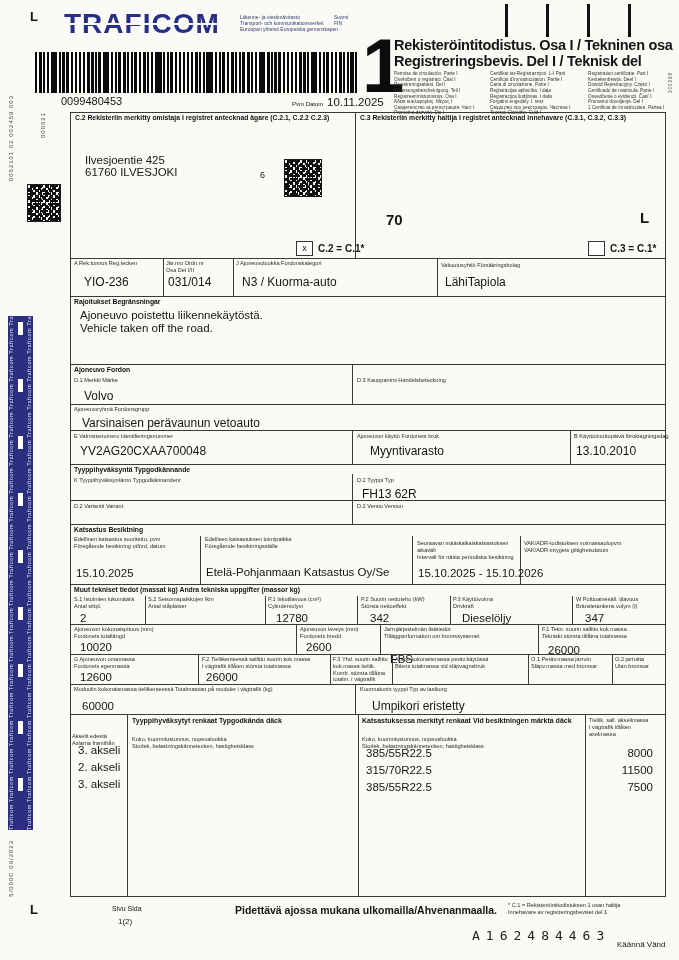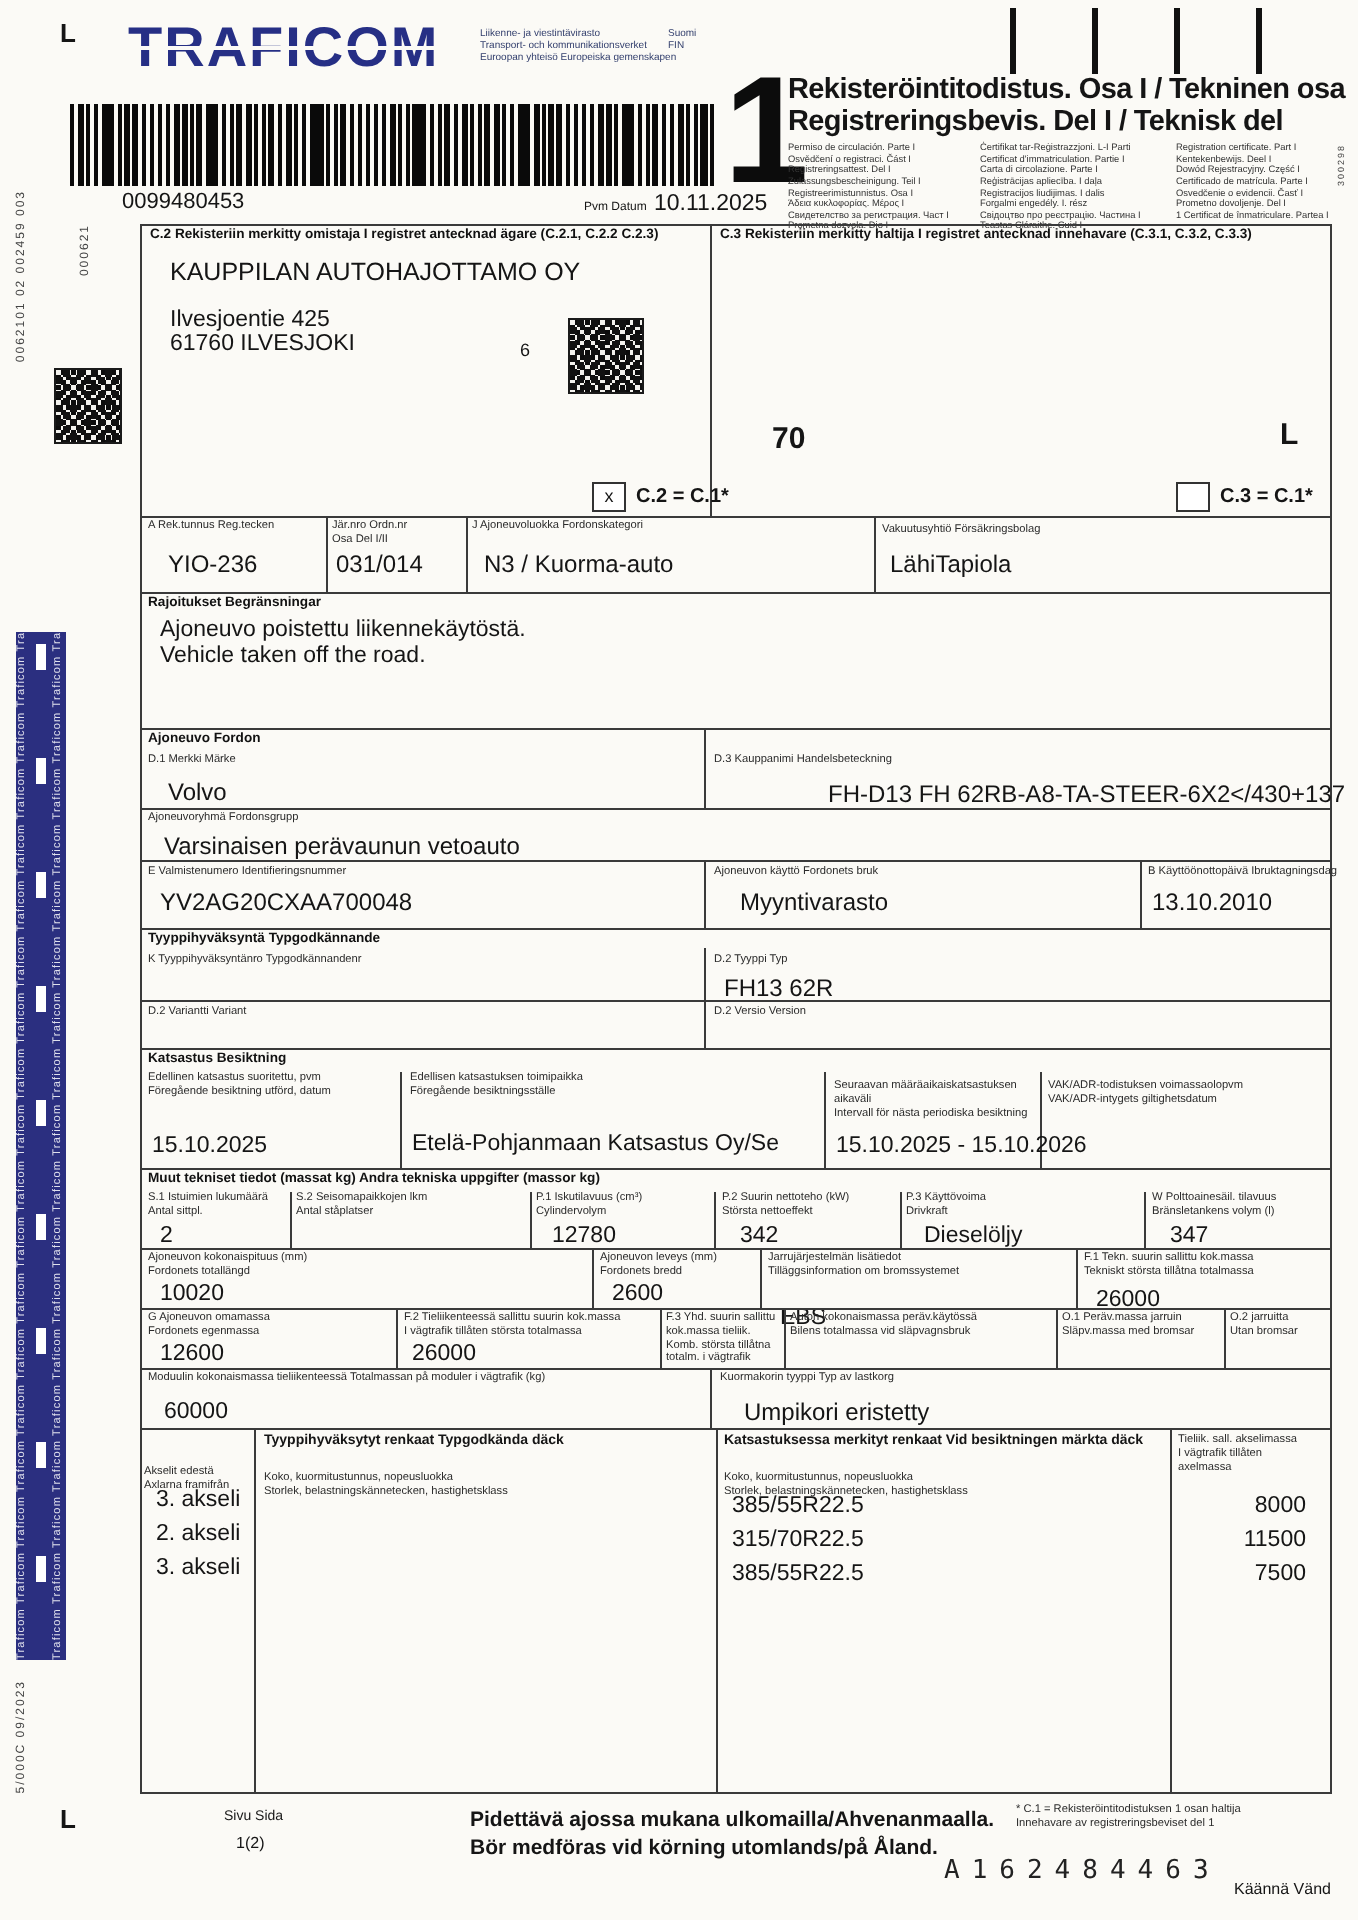--- a/index.html
+++ b/index.html
@@ -92,21 +92,20 @@
 
   <div class="vcode" style="left:8px;top:95px;">0062101 02 002459 003</div>
   <div class="vcode" style="left:40px;top:112px;">000621</div>
 
   <div class="hl" style="left:70px;top:112px;width:596px;"></div>
   <div class="vl" style="left:70px;top:112px;height:784px;"></div>
   <div class="vl" style="left:665px;top:112px;height:784px;"></div>
   <div class="vl" style="left:355px;top:112px;height:146px;"></div>
 
   <div class="t lab7" style="left:75px;top:114px;">C.2 Rekisteriin merkitty omistaja  I registret antecknad ägare (C.2.1, C.2.2 C.2.3)</div>
-  <div class="t" style="left:85px;top:129px;font-size:12.5px;">KAUPPILAN AUTOHAJOTTAMO OY</div>
   <div class="t val" style="left:85px;top:154px;">Ilvesjoentie 425</div>
   <div class="t val" style="left:85px;top:166px;">61760 ILVESJOKI</div>
   <div class="t" style="left:260px;top:170px;font-size:9px;">6</div>
   <div class="dmx" style="left:285px;top:160px;width:36px;height:36px;"></div>
   <div class="dmx" style="left:28px;top:185px;width:32px;height:36px;"></div>
 
   <div class="t lab7" style="left:360px;top:114px;">C.3 Rekisteriin merkitty haltija  I registret antecknad innehavare (C.3.1, C.3.2, C.3.3)</div>
   <div class="t b" style="left:386px;top:211px;font-size:15px;">70</div>
   <div class="t b" style="left:640px;top:209px;font-size:15px;">L</div>
 
@@ -133,21 +132,20 @@
   <div class="t lab7" style="left:74px;top:298px;">Rajoitukset  Begränsningar</div>
   <div class="t val" style="left:80px;top:309px;">Ajoneuvo poistettu liikennekäytöstä.</div>
   <div class="t val" style="left:80px;top:322px;">Vehicle taken off the road.</div>
 
   <div class="hl" style="left:70px;top:364px;width:596px;"></div>
   <div class="t lab7" style="left:74px;top:366px;">Ajoneuvo  Fordon</div>
   <div class="vl" style="left:352px;top:364px;height:40px;"></div>
   <div class="t lab" style="left:74px;top:377px;">D.1 Merkki  Märke</div>
   <div class="t val12" style="left:84px;top:390px;">Volvo</div>
   <div class="t lab" style="left:357px;top:377px;">D.3 Kauppanimi  Handelsbeteckning</div>
-  <div class="t val12" style="left:414px;top:391px;">FH-D13 FH 62RB-A8-TA-STEER-6X2&lt;/430+137</div>
 
   <div class="hl" style="left:70px;top:404px;width:596px;"></div>
   <div class="t lab" style="left:74px;top:406px;">Ajoneuvoryhmä  Fordonsgrupp</div>
   <div class="t val12" style="left:82px;top:417px;">Varsinaisen perävaunun vetoauto</div>
 
   <div class="hl" style="left:70px;top:430px;width:596px;"></div>
   <div class="vl" style="left:352px;top:430px;height:34px;"></div>
   <div class="vl" style="left:570px;top:430px;height:34px;"></div>
   <div class="t lab" style="left:74px;top:433px;">E Valmistenumero  Identifieringsnummer</div>
   <div class="t val12" style="left:80px;top:445px;">YV2AG20CXAA700048</div>
@@ -279,21 +277,20 @@
   <div class="t val" style="left:595px;top:747px;width:58px;text-align:right;">8000</div>
   <div class="t val" style="left:595px;top:764px;width:58px;text-align:right;">11500</div>
   <div class="t val" style="left:595px;top:781px;width:58px;text-align:right;">7500</div>
 
   <div class="hl" style="left:70px;top:896px;width:596px;"></div>
 
   <div class="t b" style="left:30px;top:903px;font-size:13px;">L</div>
   <div class="t" style="left:112px;top:905px;font-size:7px;">Sivu Sida</div>
   <div class="t" style="left:118px;top:917px;font-size:8px;">1(2)</div>
   <div class="t b" style="left:235px;top:904px;font-size:10.5px;">Pidettävä ajossa mukana ulkomailla/Ahvenanmaalla.</div>
-  <div class="t b" style="left:235px;top:918px;font-size:10.5px;">Bör medföras vid körning utomlands/på Åland.</div>
   <div class="t lab pre" style="left:508px;top:902px;width:150px;">* C.1 = Rekisteröintitodistuksen 1 osan haltija
 Innehavare av registreringsbeviset del 1</div>
   <div class="t serial" style="left:472px;top:929px;">A162484463</div>
   <div class="t" style="left:617px;top:940px;font-size:8px;">Käännä Vänd</div>
   <div class="vcode" style="left:8px;top:840px;">5/000C  09/2023</div>
 
   <div class="strip">
     <div class="striptext" style="left:0px;">Traficom Traficom Traficom Traficom Traficom Traficom Traficom Traficom Traficom Traficom Traficom Traficom Traficom Traficom Traficom Traficom Traficom Traficom Traficom Traficom Traficom Traficom Traficom Traficom</div>
     <div class="dashes"></div>
     <div class="striptext" style="left:18px;">Traficom Traficom Traficom Traficom Traficom Traficom Traficom Traficom Traficom Traficom Traficom Traficom Traficom Traficom Traficom Traficom Traficom Traficom Traficom Traficom Traficom Traficom Traficom Traficom</div>

